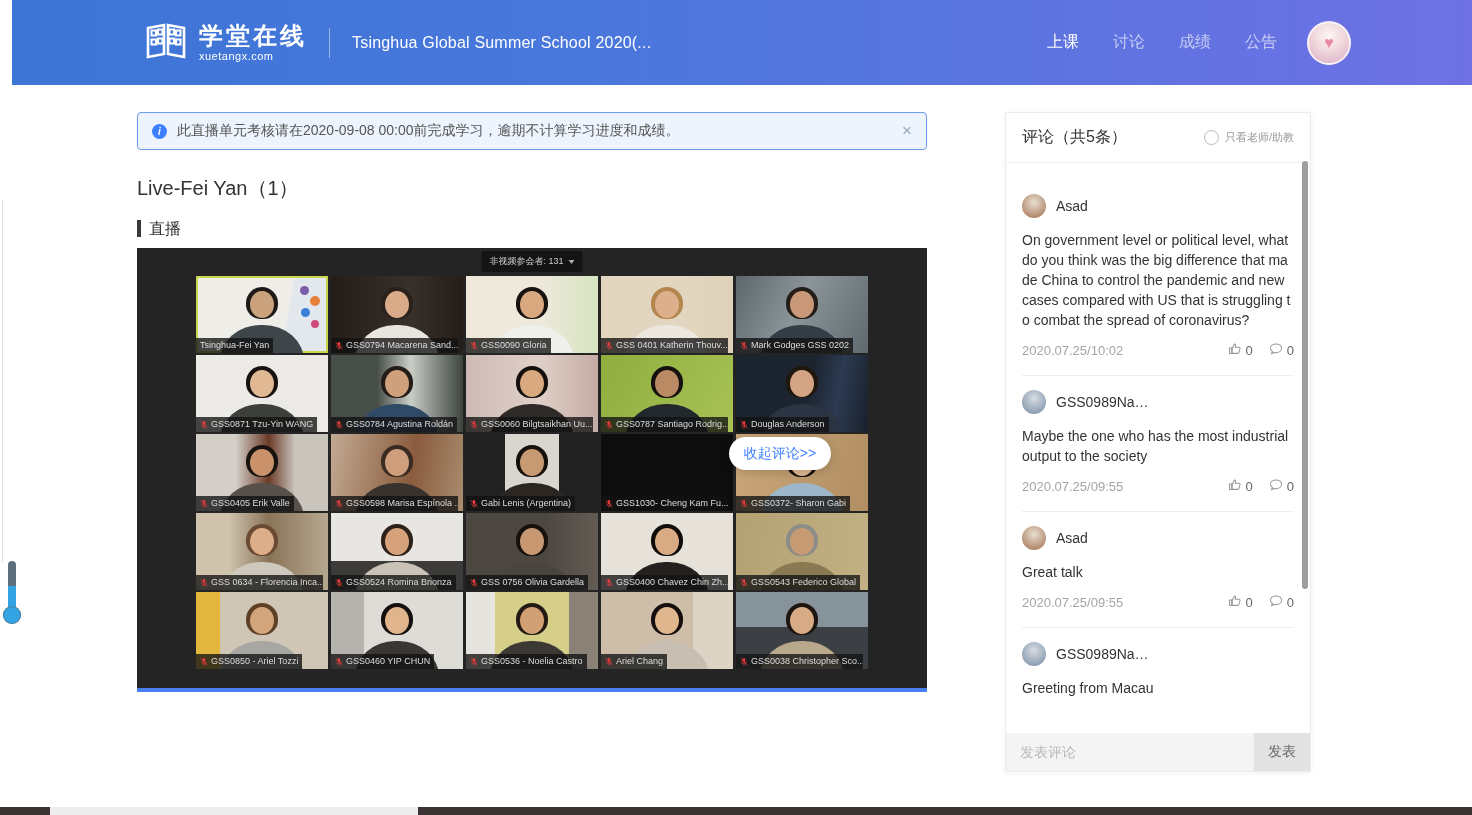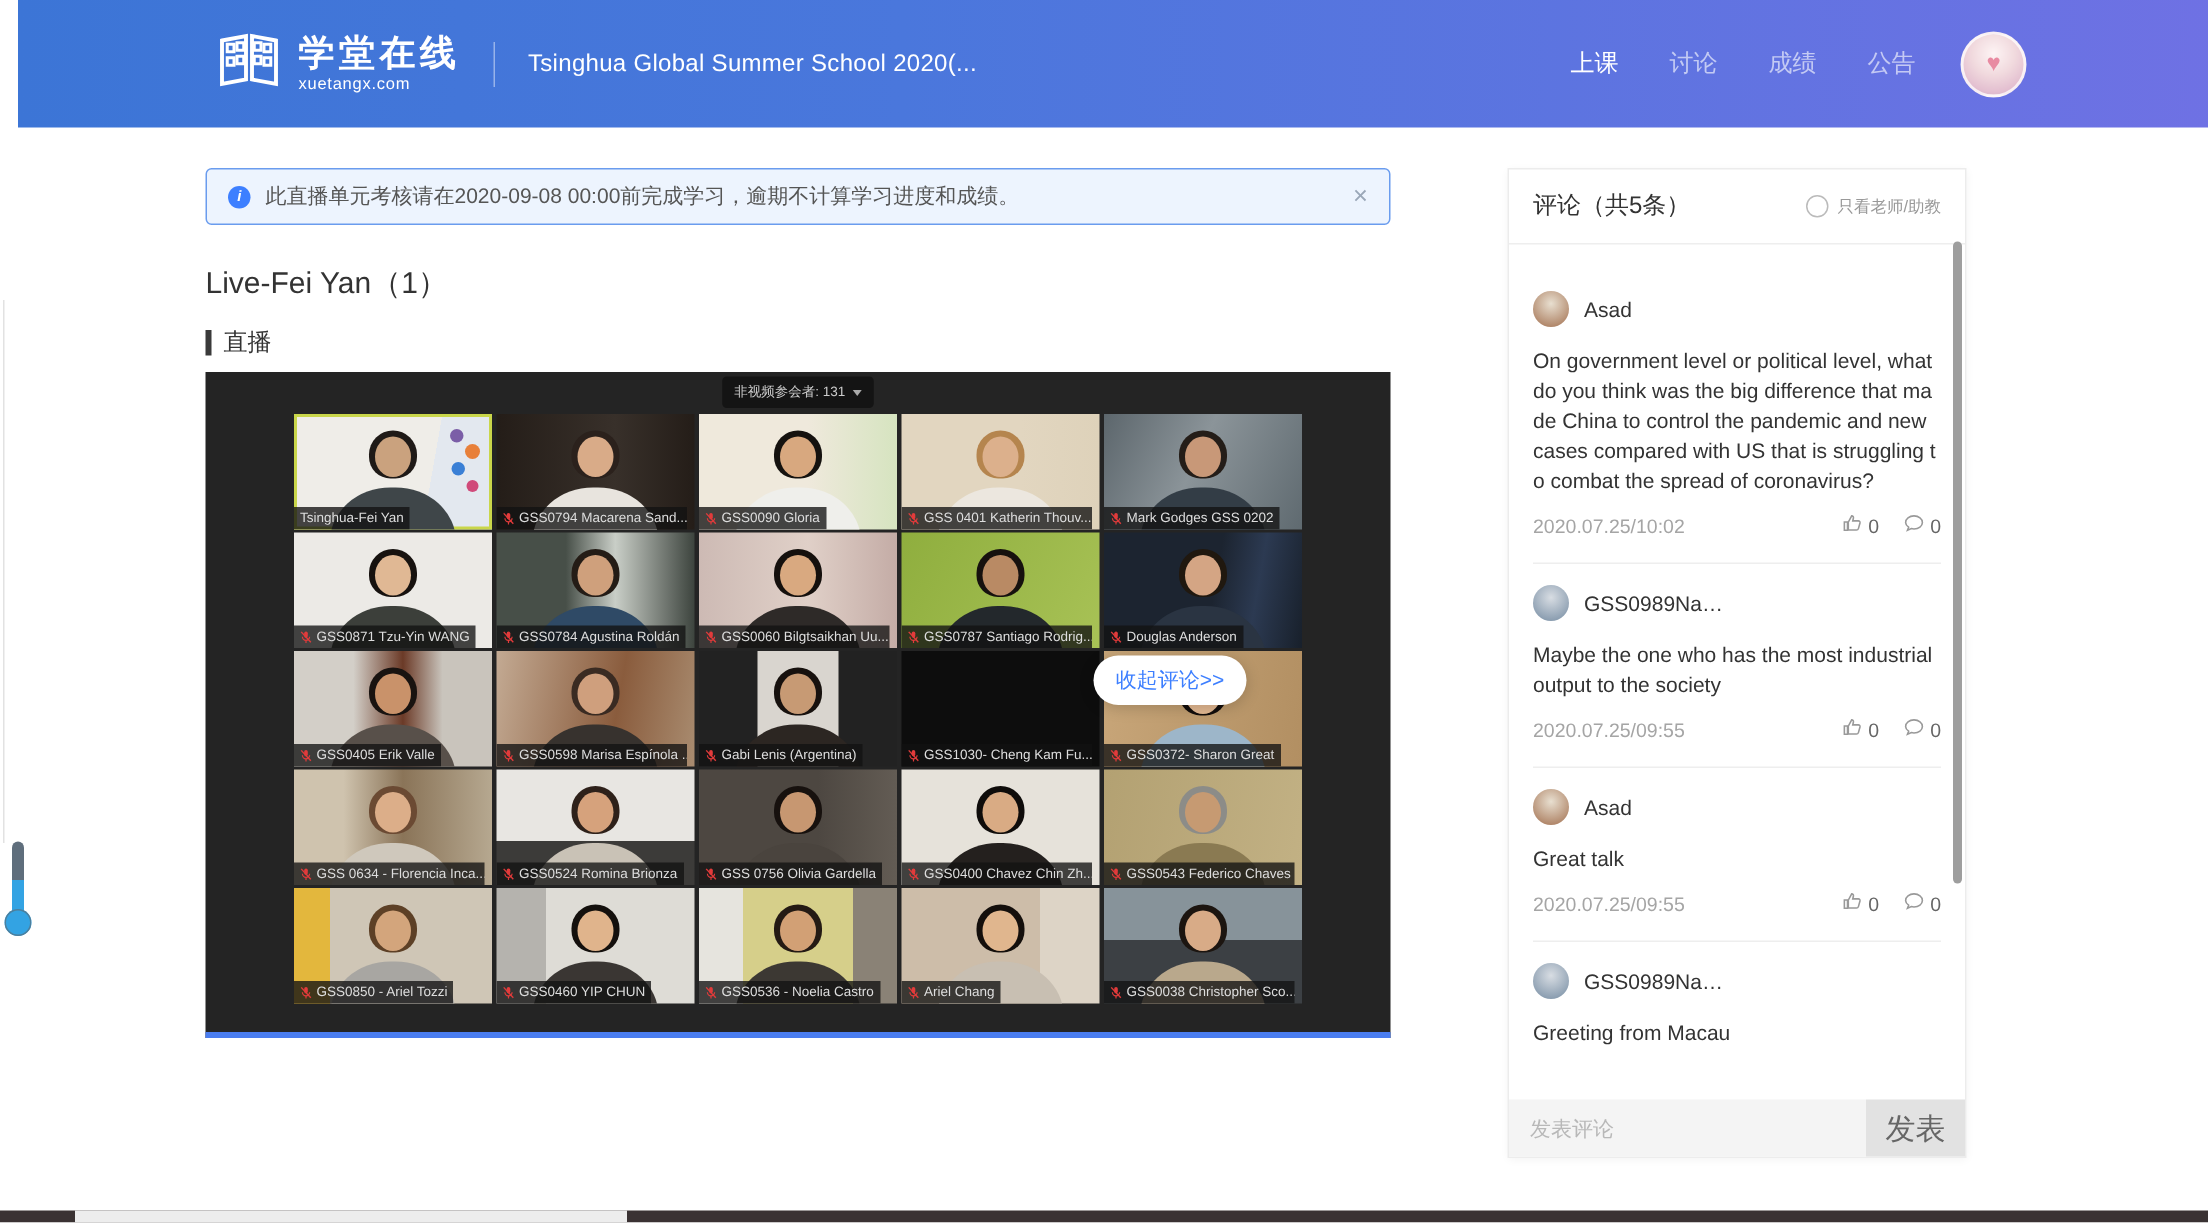--- a/index.html
+++ b/index.html
@@ -88,21 +88,21 @@
   .c-text { margin-top:12px; font-size:14px; color:#333; line-height:20px; word-break:break-all; }
   .c-meta { display:flex; align-items:center; margin:12px 0 16px; font-size:13px; color:#a5a5a5; }
   .c-actions { margin-left:auto; display:flex; gap:16px; align-items:center; }
   .c-act { display:flex; align-items:center; gap:4px; color:#666; cursor:pointer; }
   .sb-scroll { position:absolute; right:2px; top:48px; width:6px; height:428px;
     background:#9e9e9e; border-radius:3px; }
   .sb-input { position:absolute; bottom:0; left:0; right:0; height:38px; display:flex; }
   .sb-input input { flex:1; background:#f4f4f4; border:0; outline:none; color:#777;
     font-size:14px; padding-left:14px; font-family:inherit; }
   .sb-input input::placeholder { color:#b8b8b8; }
-  .sb-submit { width:66px; background:#e2e2e2; color:#666; font-size:20px; border:0;
+  .sb-submit { width:56px; background:#e2e2e2; color:#666; font-size:14px; border:0;
     cursor:pointer; font-family:inherit; }
 
   
   .left-line { position:absolute; left:2px; top:200px; width:1px; height:362px; background:#e2e2e2; }
   .thermo { position:absolute; left:2px; top:561px; width:20px; height:63px; cursor:pointer; }
   .thermo .stem { position:absolute; left:6px; top:0; width:8px; height:53px; border-radius:4px;
     background:linear-gradient(180deg,#5f6e7c 0%,#5f6e7c 48%,#33a3e3 48%,#33a3e3 100%); }
   .thermo .bulb { position:absolute; left:1px; bottom:0; width:18px; height:18px;
     border-radius:50%; background:#33a3e3; box-shadow:inset 0 0 0 1px #4d7f9c; }
   .bottom-bar { position:absolute; left:0; bottom:0; width:1472px; height:8px; background:#3a3233; }
@@ -387,21 +387,21 @@
         <div class="p-body" style="background: rgb(157, 182, 201);"></div>
         <div class="tile-label">
           <span class="mic-off">
             <svg width="8" height="10" viewBox="0 0 12 14">
               <rect x="4.2" y="1" width="3.6" height="6.4" rx="1.8" fill="#e23b3b"></rect>
               <path d="M2.4 6.2a3.6 3.6 0 0 0 7.2 0" stroke="#e23b3b" fill="none" stroke-width="1.2"></path>
               <line x1="6" y1="10" x2="6" y2="12.6" stroke="#e23b3b" stroke-width="1.2"></line>
               <line x1="1.2" y1="1.4" x2="10.8" y2="11.8" stroke="#e23b3b" stroke-width="1.4"></line>
             </svg>
           </span>
-          <span>GSS0372- Sharon Great</span>
+          <span>GSS0372- Sharon Gabi</span>
         </div>
       </div>
       <div class="tile" style="background: linear-gradient(90deg, rgb(207, 195, 174) 25%, rgb(138, 116, 88) 55%, rgb(182, 168, 144));">
         <div class="p-hair" style="background: rgb(107, 74, 51);"></div>
         <div class="p-head" style="background: rgb(220, 174, 137);"></div>
         <div class="p-body" style="background: rgb(207, 200, 188);"></div>
         <div class="tile-label">
           <span class="mic-off">
             <svg width="8" height="10" viewBox="0 0 12 14">
               <rect x="4.2" y="1" width="3.6" height="6.4" rx="1.8" fill="#e23b3b"></rect>
@@ -467,21 +467,21 @@
         <div class="p-body" style="background: rgb(138, 122, 82);"></div>
         <div class="tile-label">
           <span class="mic-off">
             <svg width="8" height="10" viewBox="0 0 12 14">
               <rect x="4.2" y="1" width="3.6" height="6.4" rx="1.8" fill="#e23b3b"></rect>
               <path d="M2.4 6.2a3.6 3.6 0 0 0 7.2 0" stroke="#e23b3b" fill="none" stroke-width="1.2"></path>
               <line x1="6" y1="10" x2="6" y2="12.6" stroke="#e23b3b" stroke-width="1.2"></line>
               <line x1="1.2" y1="1.4" x2="10.8" y2="11.8" stroke="#e23b3b" stroke-width="1.4"></line>
             </svg>
           </span>
-          <span>GSS0543 Federico Chaves</span>
+          <span>GSS0543 Federico Global</span>
         </div>
       </div>
       <div class="tile" style="background: linear-gradient(90deg, rgb(227, 183, 61) 18%, rgb(207, 198, 182) 18%);">
         <div class="p-hair" style="background: rgb(93, 64, 38);"></div>
         <div class="p-head" style="background: rgb(211, 165, 124);"></div>
         <div class="p-body" style="background: rgb(168, 166, 162);"></div>
         <div class="tile-label">
           <span class="mic-off">
             <svg width="8" height="10" viewBox="0 0 12 14">
               <rect x="4.2" y="1" width="3.6" height="6.4" rx="1.8" fill="#e23b3b"></rect>

